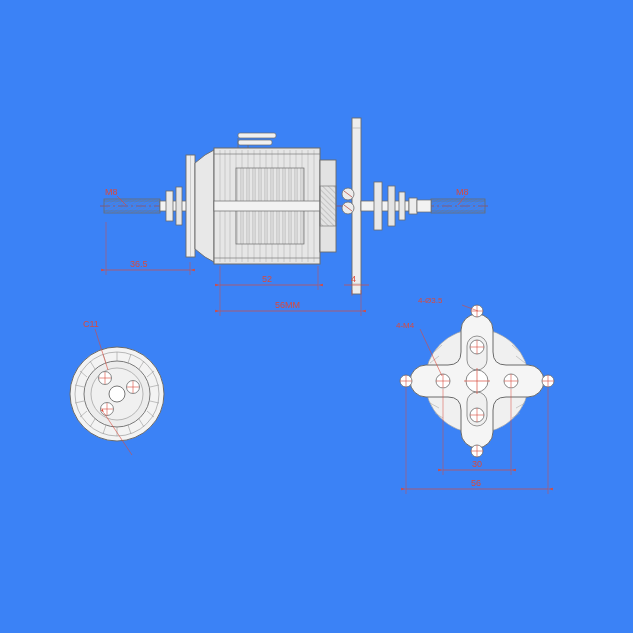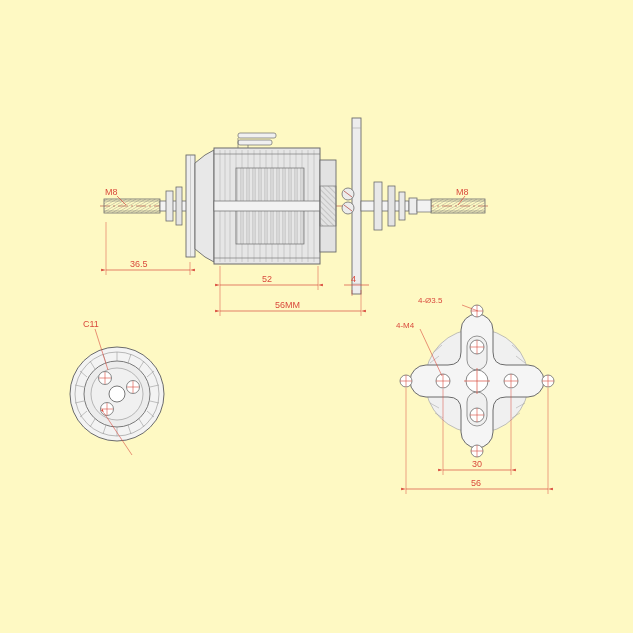--- a/index.html
+++ b/index.html
@@ -10,21 +10,21 @@
   body {
     width: 633px;
     height: 633px;
     overflow: hidden;
     font-family: "Liberation Sans", sans-serif;
   }
   #sheet {
     position: relative;
     width: 633px;
     height: 633px;
-    background: #fef9c3;
+    background: #3b82f6;
     text-align: center;
   }
   svg.dwg {
     position: absolute;
     left: 0;
     top: 0;
     width: 633px;
     height: 633px;
   }
   .dim-text {

